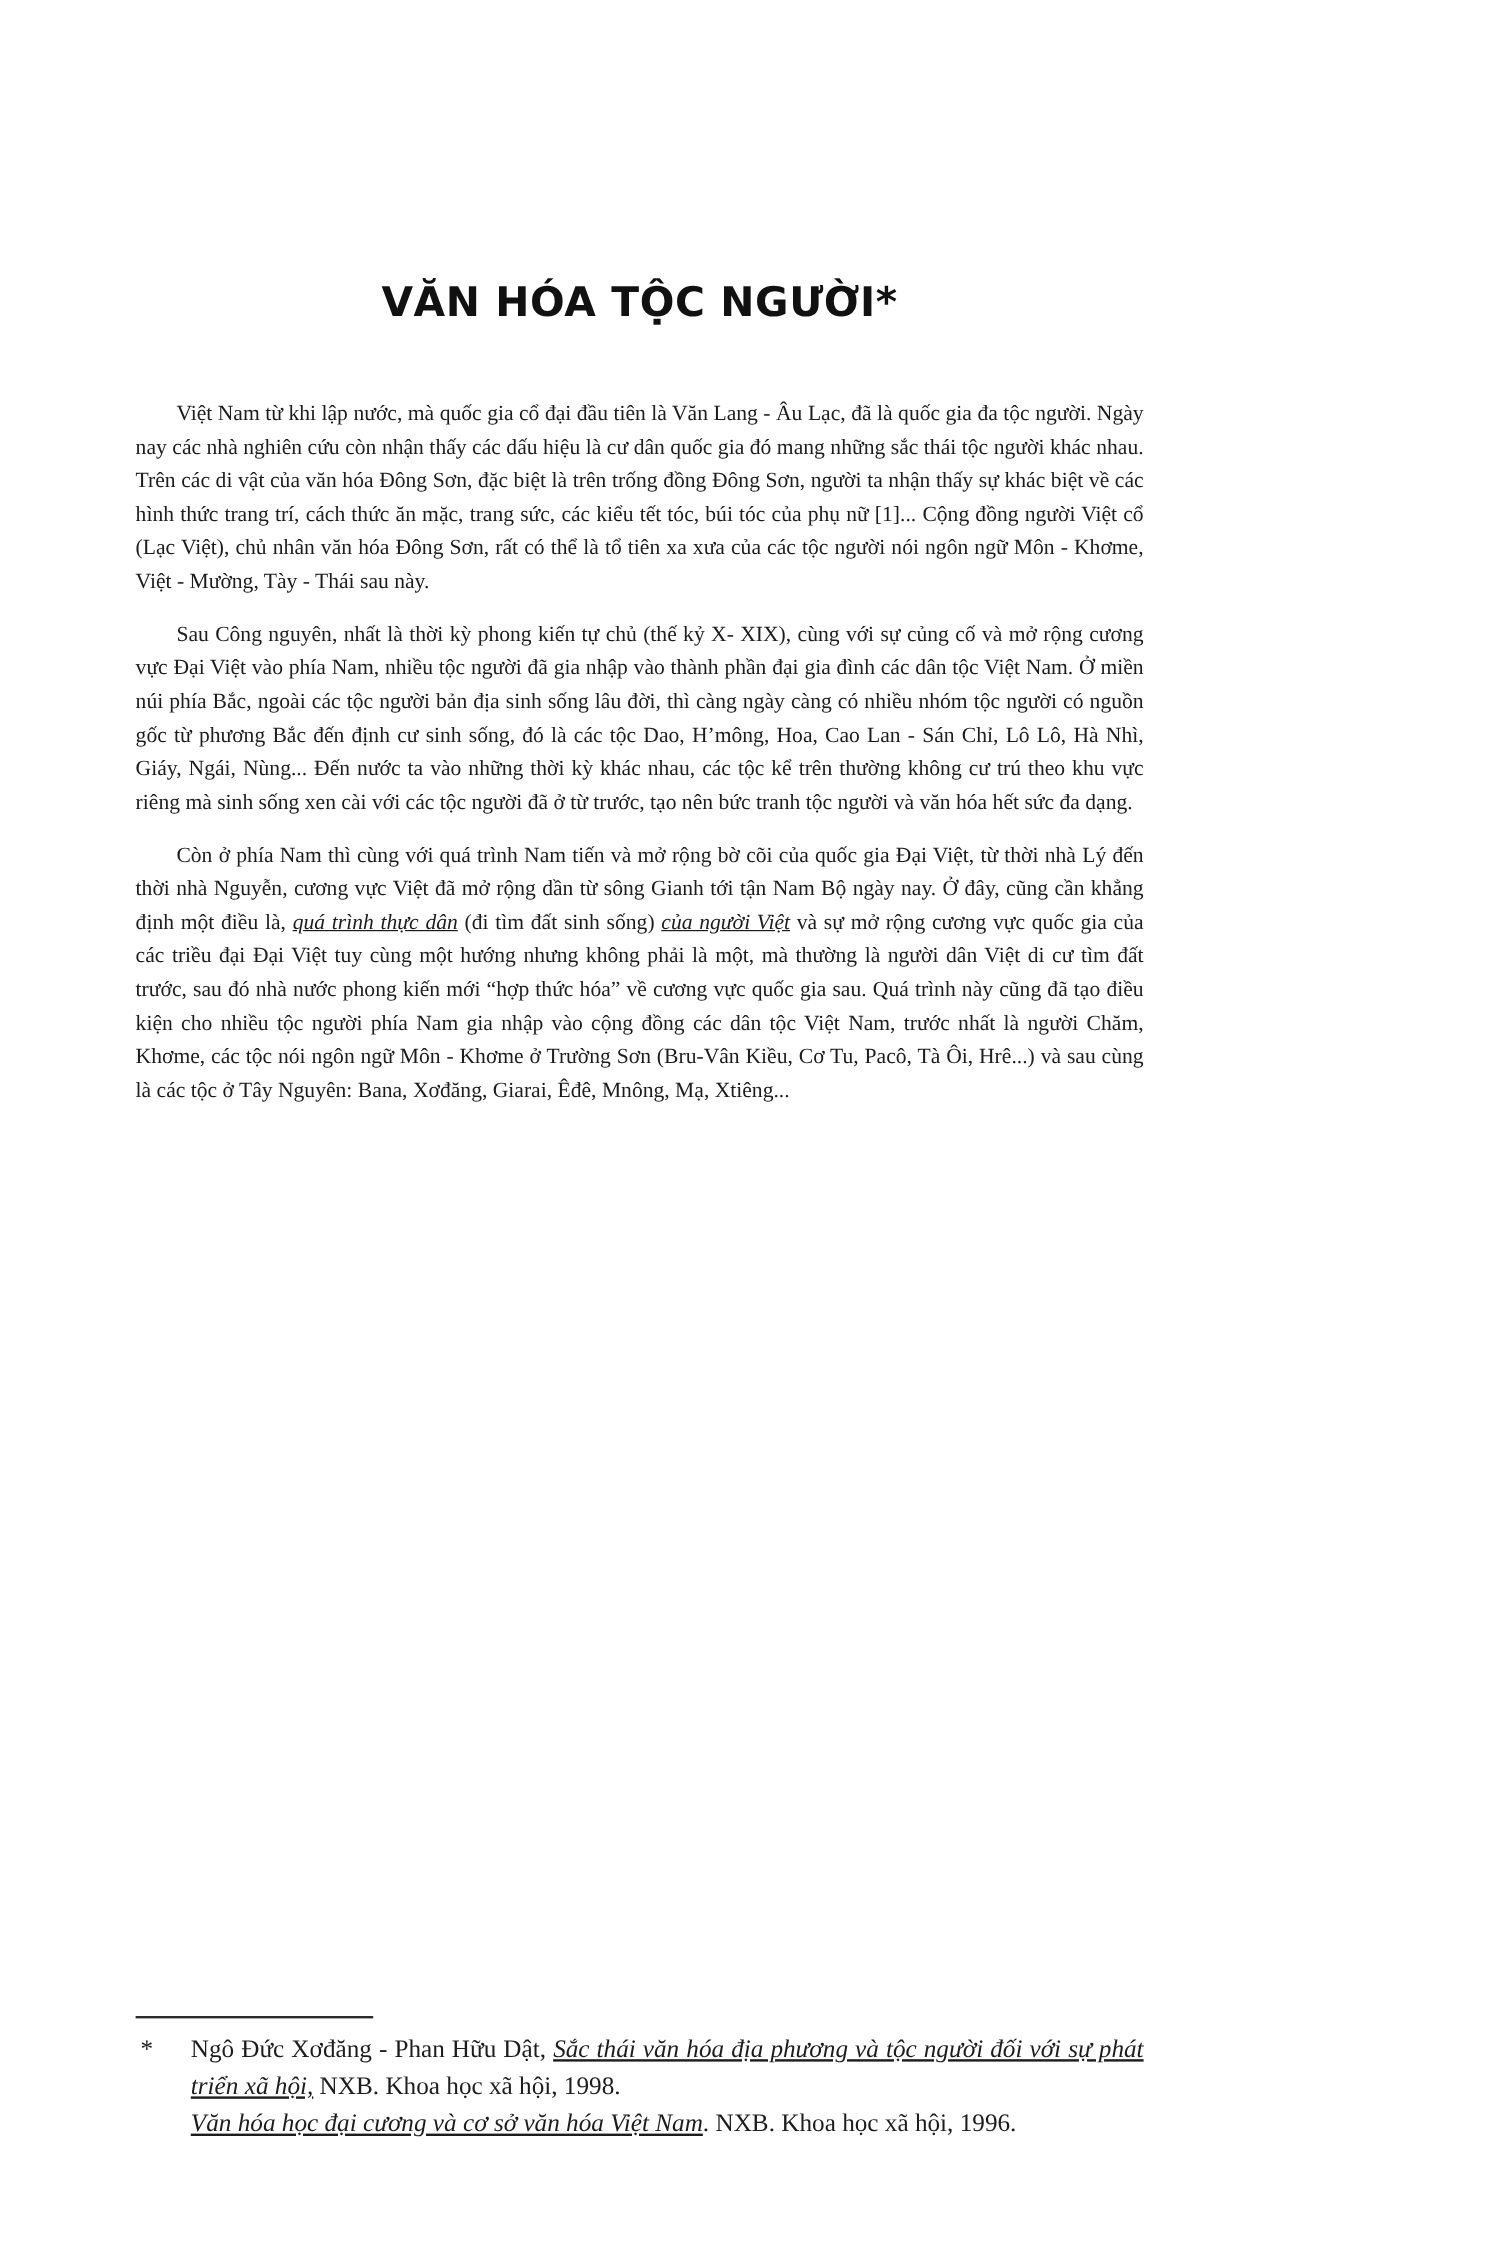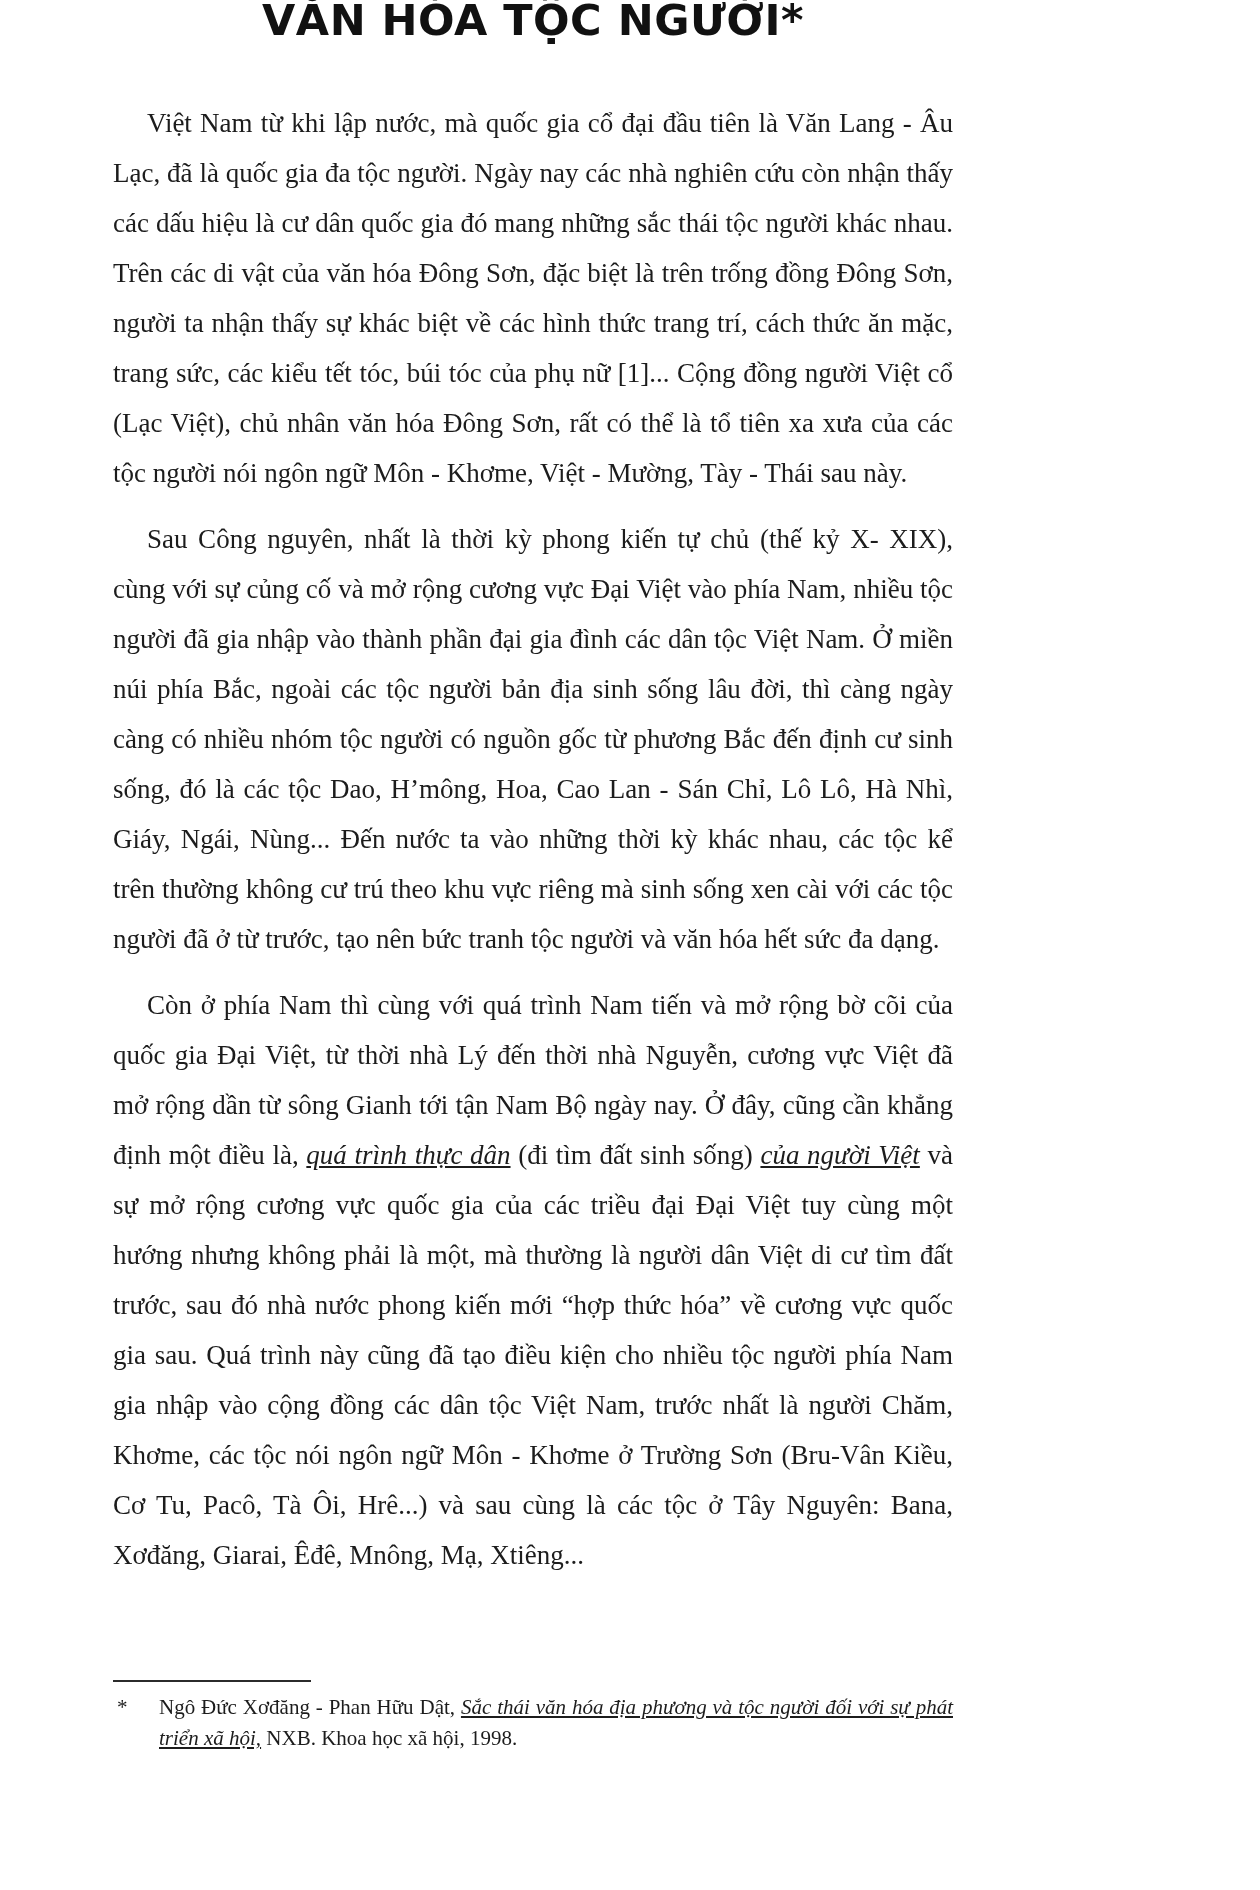--- a/index.html
+++ b/index.html
@@ -16,35 +16,36 @@
     overflow: hidden;
   }
   .page {
     position: relative;
     margin-left: 113px;
     width: 840px;
     height: 1890px;
   }
   .title {
     margin: 0;
+    padding-top: 232px;
     text-align: center;
     font-family: "DejaVu Sans", "Liberation Sans", sans-serif;
     font-weight: 700;
-    font-size: 43px;
+    font-size: 34px;
     line-height: 40px;
     letter-spacing: 0.5px;
     color: #111111;
   }
   .body-text {
     margin-top: 58px;
   }
   .para {
     margin: 0 0 16px 0;
-    font-size: 27px;
-    line-height: 50px;
+    font-size: 18px;
+    line-height: 28px;
     text-align: justify;
     text-indent: 34px;
   }
   .italic {
     font-style: italic;
     text-decoration: underline;
   }
   .footnote-area {
     position: absolute;
     left: 0;
@@ -83,15 +84,19 @@
   </div>
 
   <div class="footnote-area">
     <div class="footnote-rule"></div>
 
     <div class="footnote">
       <span class="fn-marker">*</span>
       <span class="fn-text"><span class="normal">Ngô Đức Xơđăng - Phan Hữu Dật, </span><span class="italic">Sắc thái văn hóa địa phương và tộc người đối với sự phát triển xã hội,</span><span class="normal"> NXB. Khoa học xã hội, 1998.</span></span>
     </div>
 
+    <div class="footnote">
+      <span class="fn-marker"></span>
+      <span class="fn-text"><span class="italic">Văn hóa học đại cương và cơ sở văn hóa Việt Nam</span><span class="normal">. NXB. Khoa học xã hội, 1996.</span></span>
+    </div>
   </div>
 
 </div>
 
 </body></html>

